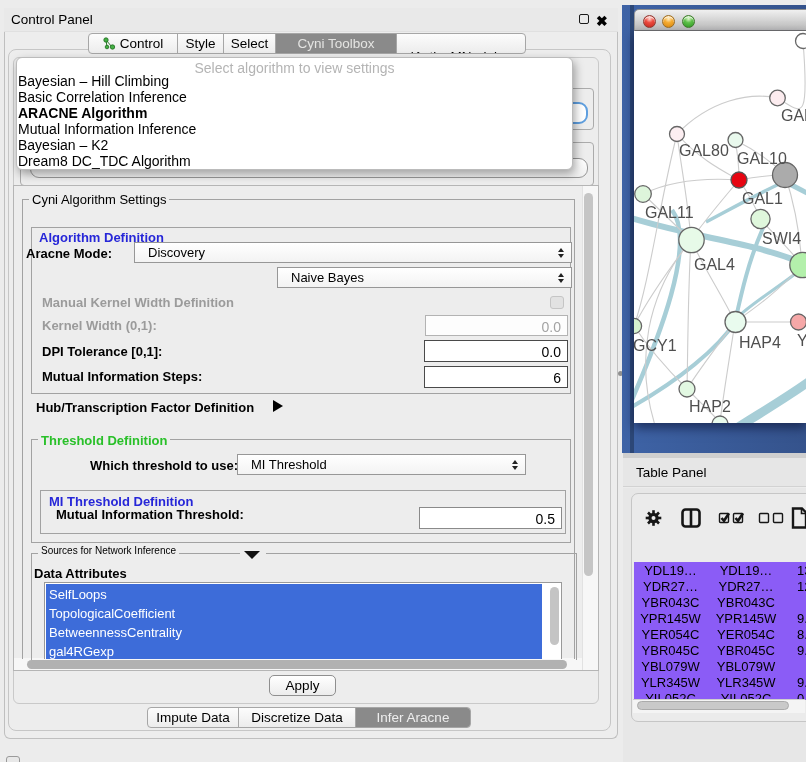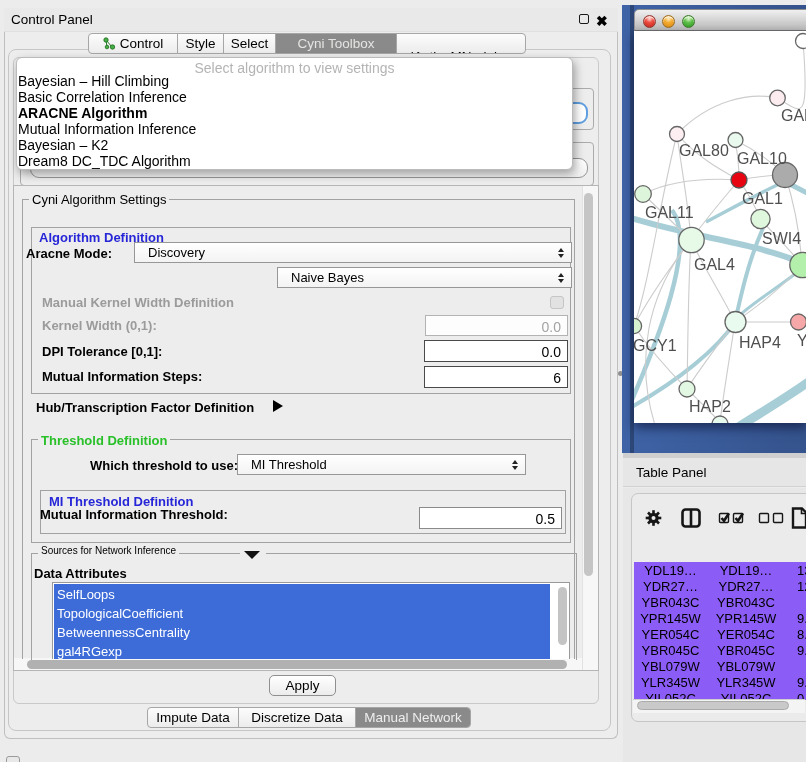--- a/index.html
+++ b/index.html
@@ -110,42 +110,42 @@
       <span class="ctext">MI Threshold</span>
       <span class="spin">
         <i class="up"></i>
         <i class="dn"></i>
       </span>
     </div>
 
 <div class="gbox" style="left:40px; top:490px; width:526px; height:44px;"></div>
 <div class="gtitle" style="left:46px; top:484px; color:#2626d8; font-weight:bold;margin-top:10px;">MI Threshold Definition</div>
 
-<div class="lbl abs" style="left:40px; top:507px;">Mutual Information Threshold:</div>
+<div class="lbl abs" style="left:56px; top:507px;">Mutual Information Threshold:</div>
 <div class="field" style="left:419px; top:507px; width:143px; height:22px; border:1px solid #8a8a8a;">0.5</div>
 
 <div class="gbox-nb" style="left:31px; top:553px; width:546px; height:107px;"></div>
 <div class="gtitle" style="left:38px; top:545px; color:#000; font-size:10px;">Sources for Network Inference</div>
 <div class="abs" style="left:240px; top:546px; width:26px; height:13px; background:#ededed;"></div>
 <div class="abs" style="left:244px; top:551px; width:0; height:0; border-left:8.5px solid transparent; border-right:8.5px solid transparent; border-top:8px solid #111;"></div>
 <div class="lbl abs" style="left:34px; top:566px;">Data Attributes</div>
 
-<div class="abs" style="left:52px; top:582px; width:518px; height:77px; background:#fff; border:1px solid #999; border-bottom:none; overflow:hidden;">
+<div class="abs" style="left:44px; top:582px; width:518px; height:77px; background:#fff; border:1px solid #999; border-bottom:none; overflow:hidden;">
   <div style="position:absolute; left:1px; top:1px; width:496px; height:76px; background:#3d6cd9;"></div>
   <div style="position:absolute; left:4px; top:2px; color:#fff; font-size:13px; line-height:19px;">SelfLoops<br>TopologicalCoefficient<br>BetweennessCentrality<br>gal4RGexp</div>
   <div style="position:absolute; left:503px; top:0; width:15px; height:77px; background:#fff;"></div>
   <div style="position:absolute; left:505px; top:4px; width:9px; height:58px; background:#c4c4c4; border-radius:4.5px;"></div>
 </div>
 
 <div class="abs" style="left:269px; top:675px; width:67px; height:21px; border:1px solid #8f8f8f; border-radius:5px; background:linear-gradient(#ffffff,#ececec); font-size:13.5px; text-align:center; line-height:19px;">Apply</div>
 
 <div class="abs" style="left:147px; top:707px; height:21px; display:flex; border:1px solid #a6a6a6; border-radius:4px; overflow:hidden; background:linear-gradient(#fcfcfc,#ececec); font-size:13.5px;">
   <div style="width:91px; display:flex; align-items:center; justify-content:center; border-right:1px solid #a6a6a6;">Impute Data</div>
   <div style="width:117px; display:flex; align-items:center; justify-content:center; border-right:1px solid #a6a6a6;">Discretize Data</div>
-  <div style="width:114px; display:flex; align-items:center; justify-content:center; background:#8a8a8a; color:#eee;">Manual Network</div>
+  <div style="width:114px; display:flex; align-items:center; justify-content:center; background:#8a8a8a; color:#eee;">Infer Aracne</div>
 </div>
 
 <div class="abs" style="left:6px; top:756px; width:14px; height:13px; background:#e8e8e8; border:1px solid #9a9a9a; border-radius:3px;"></div>
 
 <div class="abs" style="left:618px; top:371px; width:5px; height:5px; background:#909090; border-radius:2.5px;"></div>
 
 <div class="abs" id="bluebg" style="left:622px; top:5px; width:184px; height:448px; background:linear-gradient(to right, #3e63a6 0%, #35538c 100%);"></div>
 <div class="abs" style="left:630px; top:5px; width:4px; height:448px; background:#2c4777;"></div>
 
 <div class="abs" style="left:634px; top:9px; width:172px; height:22px; border-top-left-radius:5px; background:linear-gradient(#f0f0f0,#b9b9b9); border:1px solid #8d8d8d; border-left:1px solid #9a9a9a; border-right:none; border-bottom:1px solid #707070;"></div>

